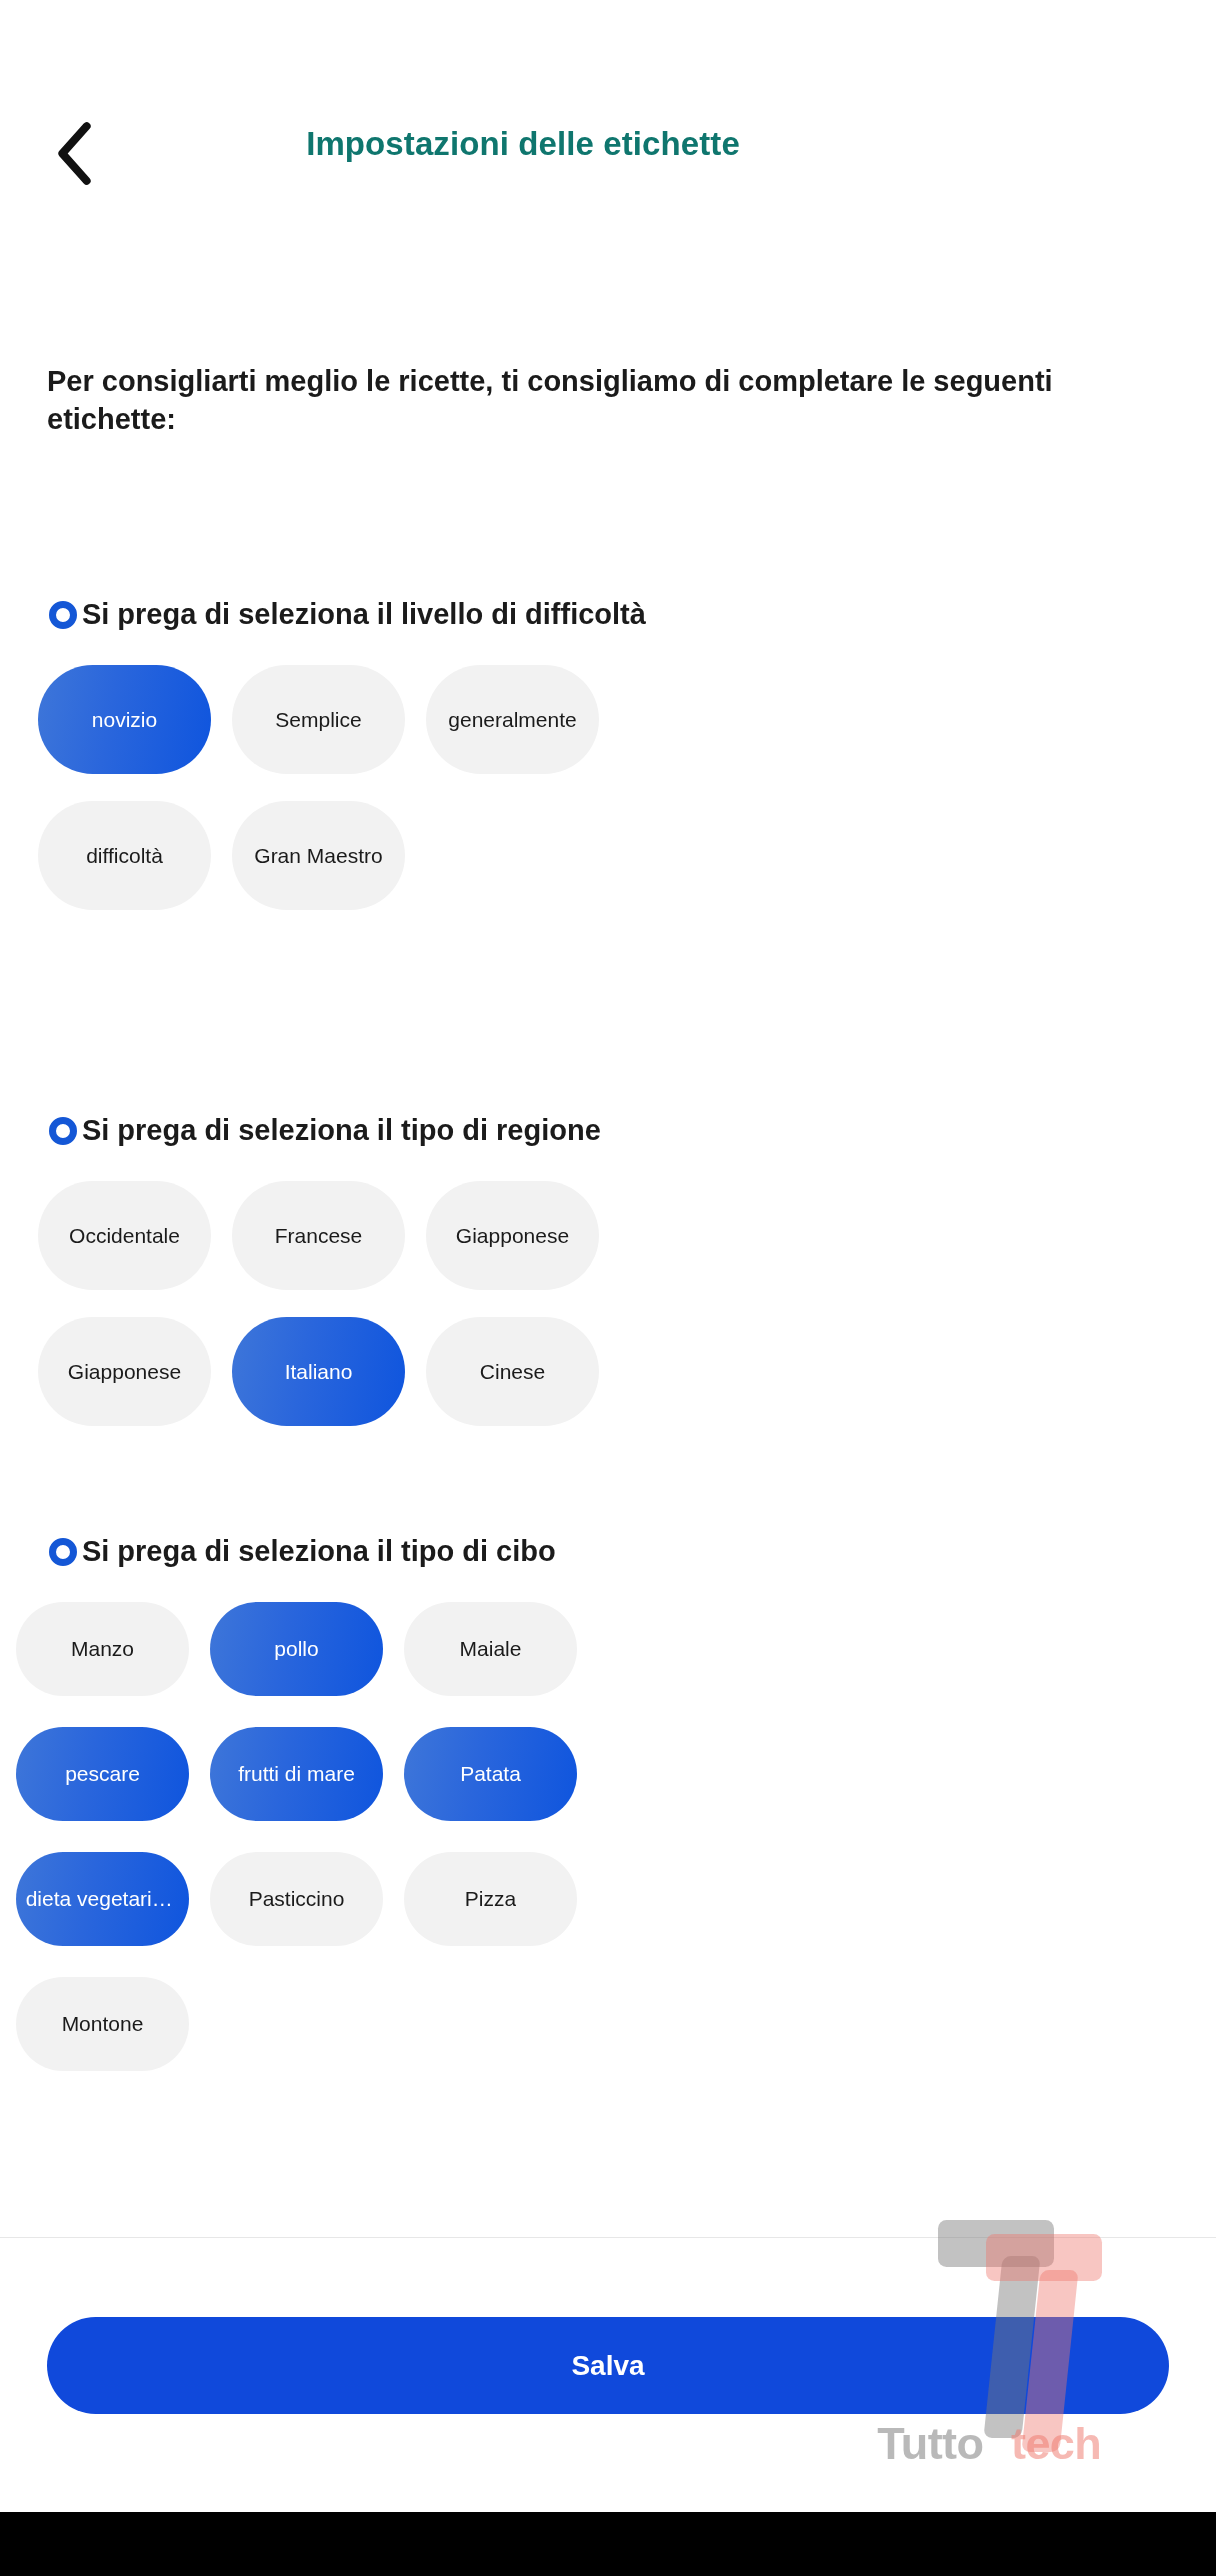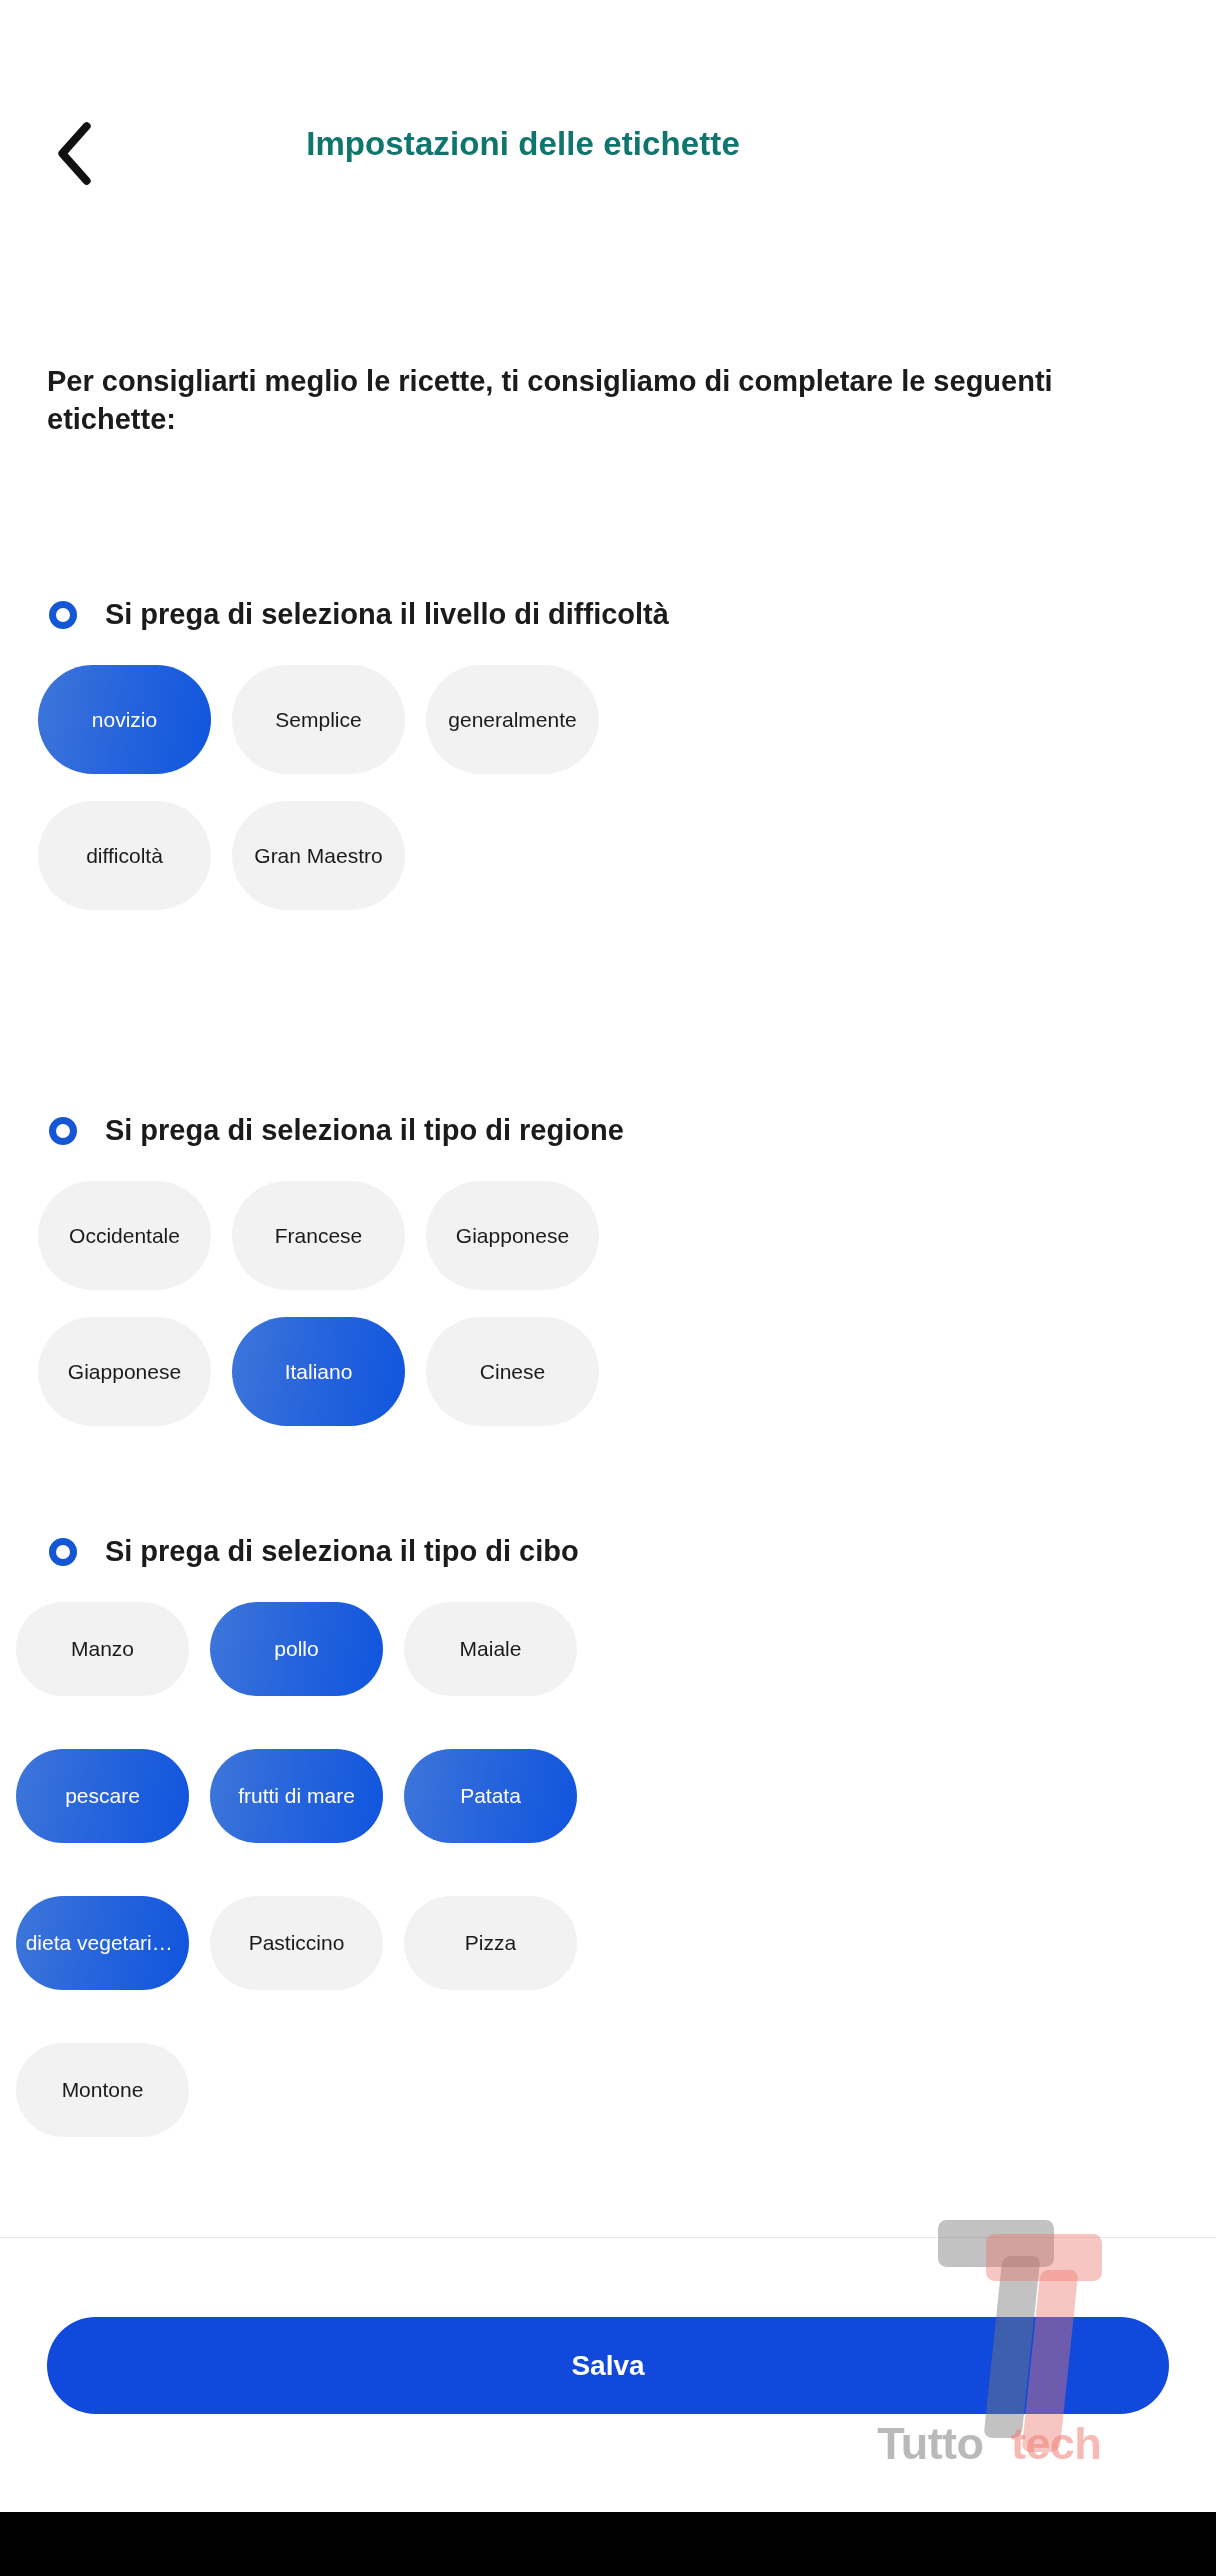--- a/index.html
+++ b/index.html
@@ -64,21 +64,20 @@
   .section { position: absolute; left: 0; width: 1217px; }
   #section-difficulty { top: 593px; }
   #section-region     { top: 1061px; margin-top: 48px; }
   #section-food       { top: 1530px; }
 
   .section-head {
     display: flex;
     align-items: center;
     padding-left: 49px;
     height: 43px;
-    gap: 23px;
   }
   .radio-ring {
     width: 28px;
     height: 28px;
     border-radius: 50%;
     border: 7.3px solid #1457d6;
     box-sizing: border-box;
     background: #ffffff;
     flex: 0 0 auto;
   }
@@ -92,21 +91,21 @@
 
   
   .chip-grid {
     margin-top: 29px;
     padding-left: 38px;
     display: grid;
     grid-template-columns: repeat(3, 173px);
     column-gap: 21px;
   }
   .chip-grid.tall { row-gap: 27px; }
-  .chip-grid.short { row-gap: 53px; padding-left: 16px; }
+  .chip-grid.short { row-gap: 31px; padding-left: 16px; }
 
   .chip {
     height: 109px;
     border-radius: 55px;
     background: #f2f2f2;
     color: #1b1b1b;
     font-size: 21px;
     display: flex;
     align-items: center;
     justify-content: center;

